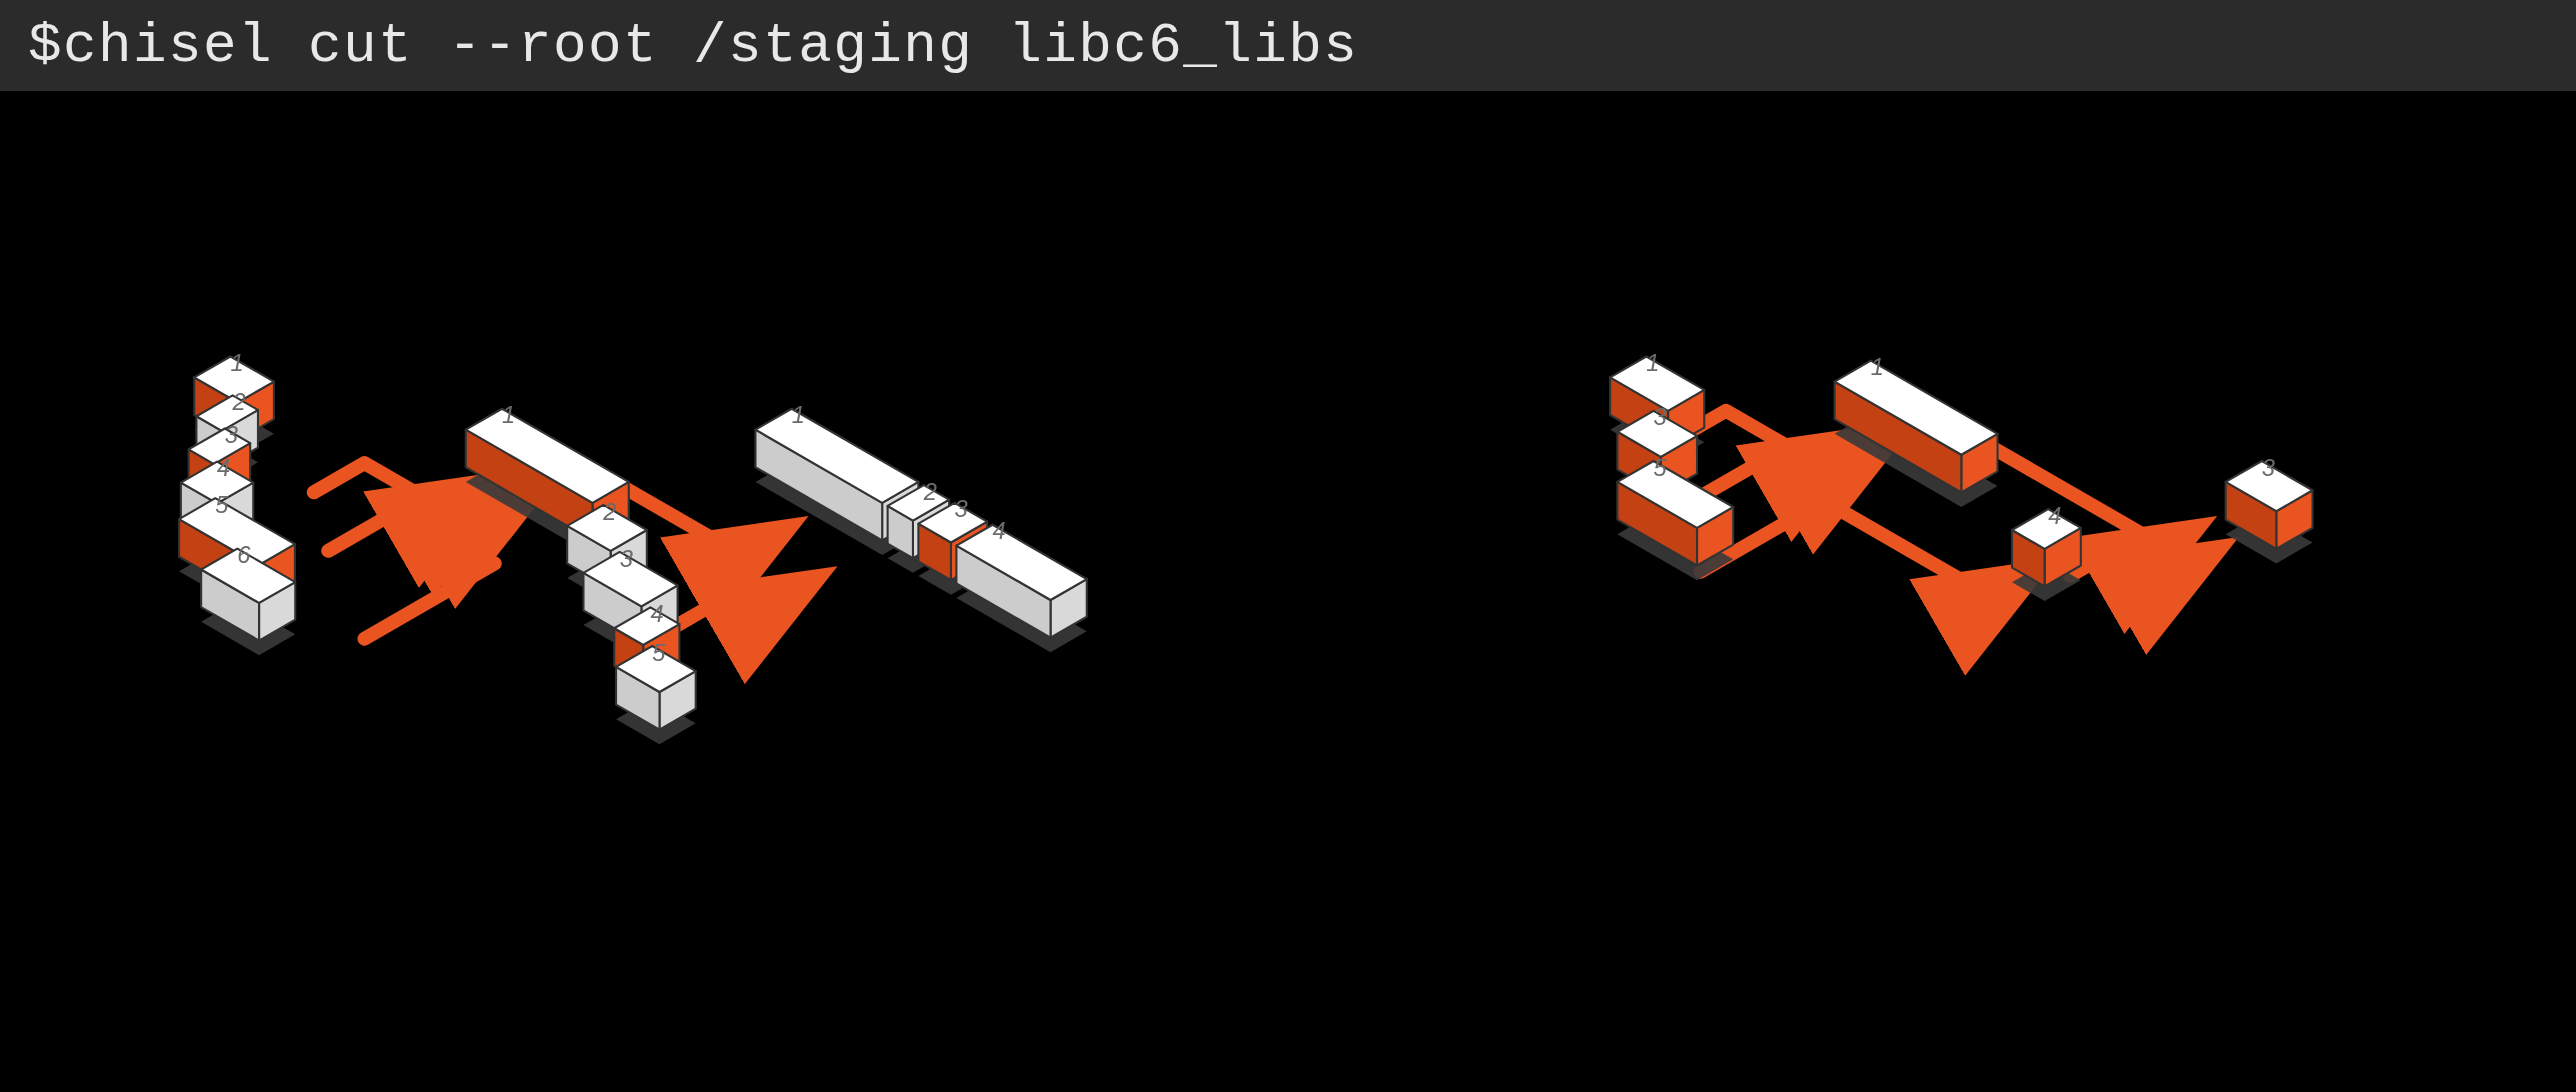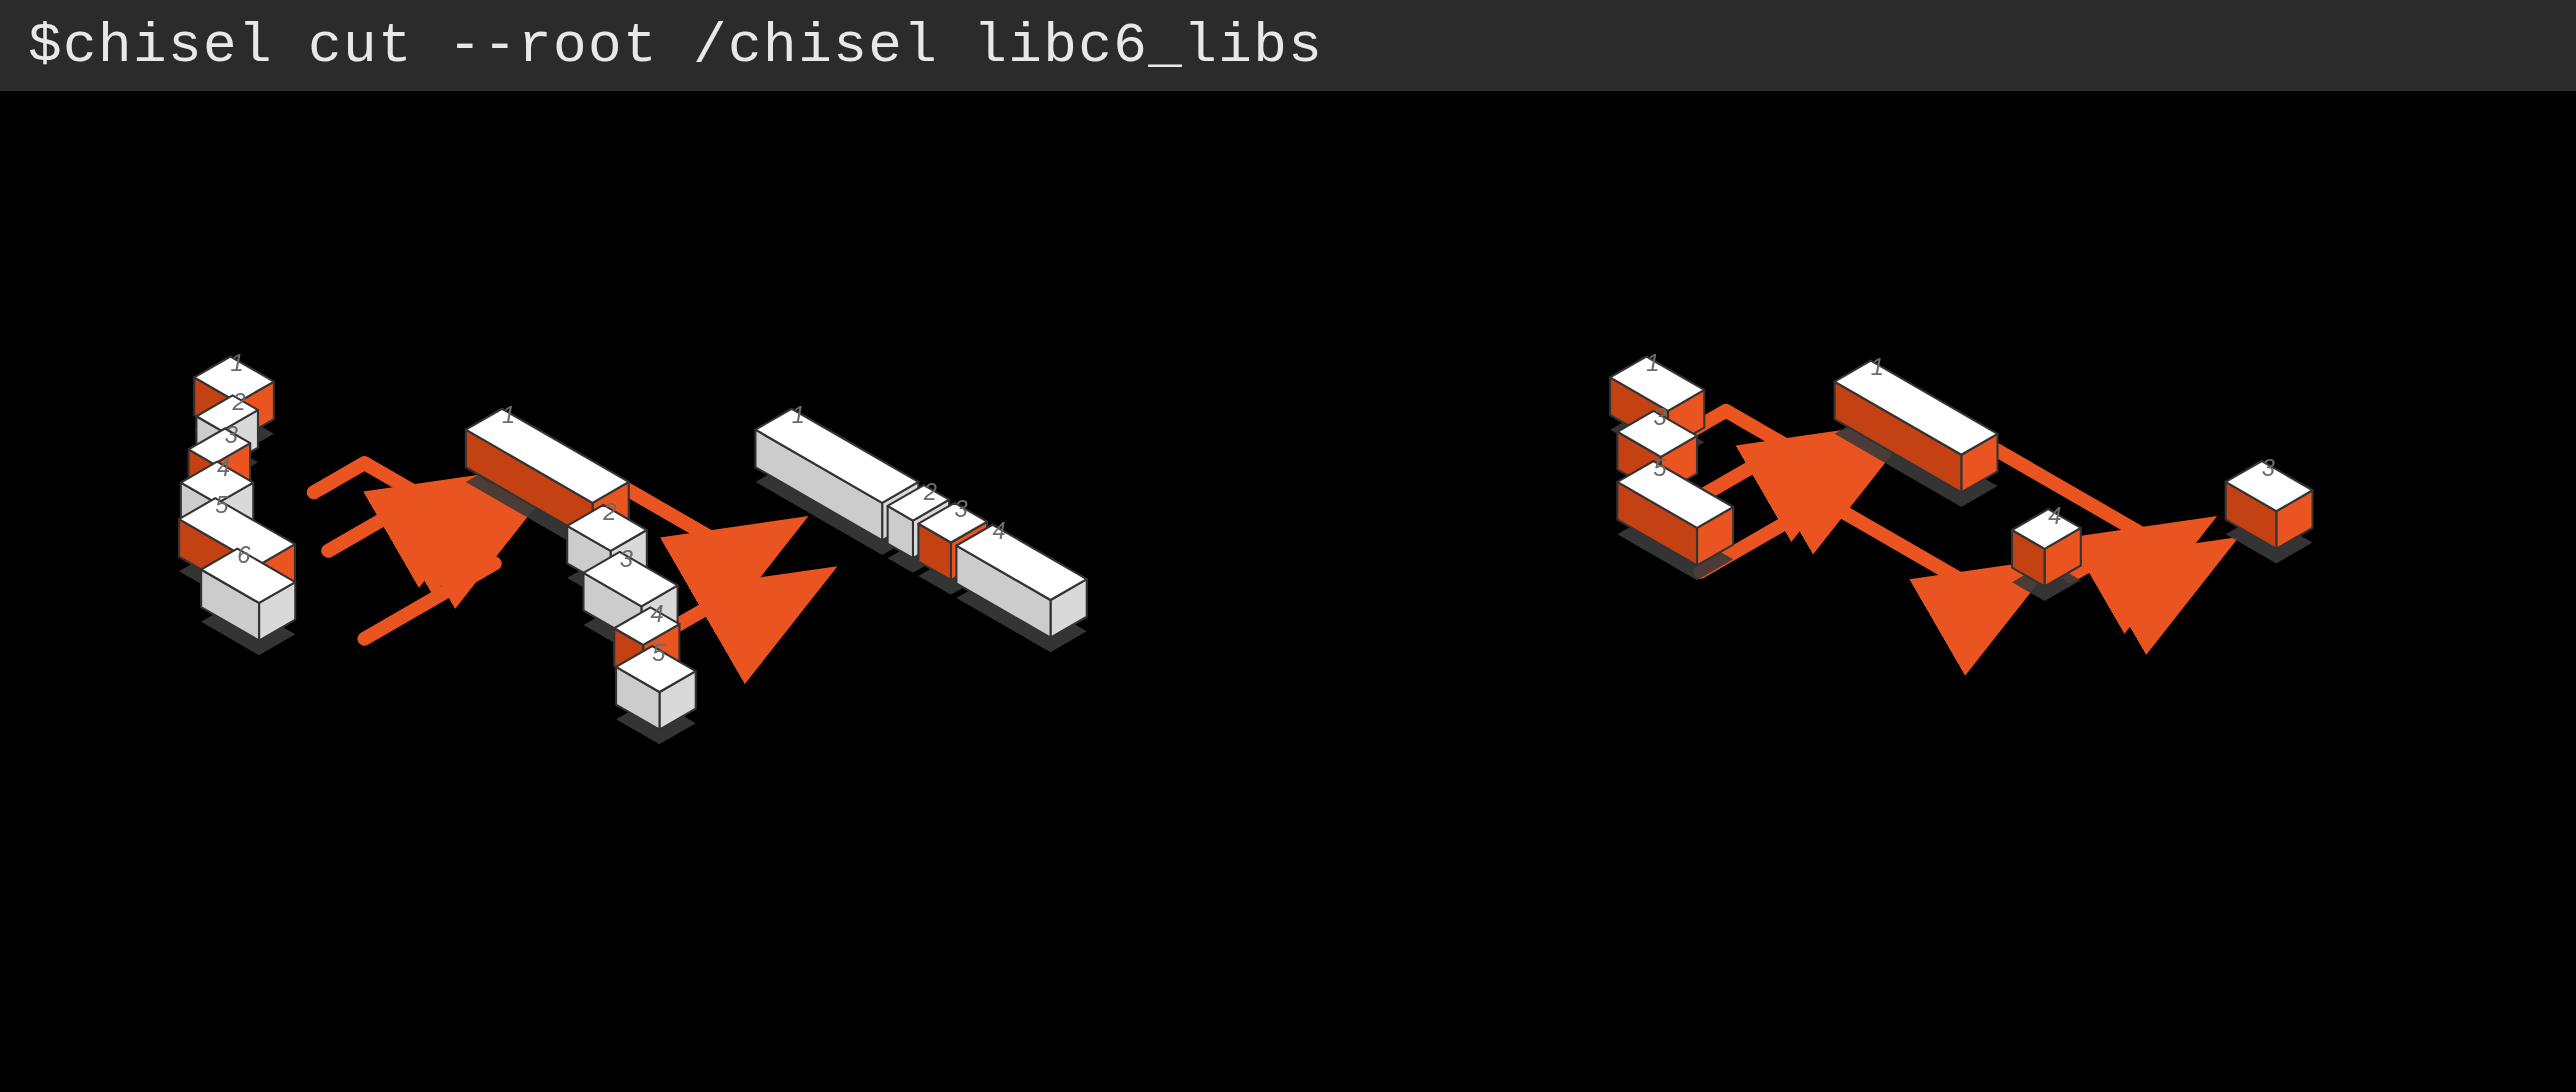--- a/index.html
+++ b/index.html
@@ -33,21 +33,21 @@
     left: 0;
     width: 100%;
     height: 100%;
   }
 </style>
 </head>
 <body>
 
 <div class="terminal-bar">
   <span class="prompt">$ </span>
-  <span>chisel cut --root /chisel libc6_libs</span>
+  <span>chisel cut --root /staging libc6_libs</span>
 </div>
 
 <div class="diagram-area">
   <svg class="main-svg" viewBox="0 0 3696 1438">
     <defs>
       <marker id="arrowhead" markerWidth="10" markerHeight="8" refX="8" refY="4" orient="auto">
         <polygon points="0 0, 10 4, 0 8" fill="#e95420"></polygon>
       </marker>
     </defs>
     <g id="left-group">

